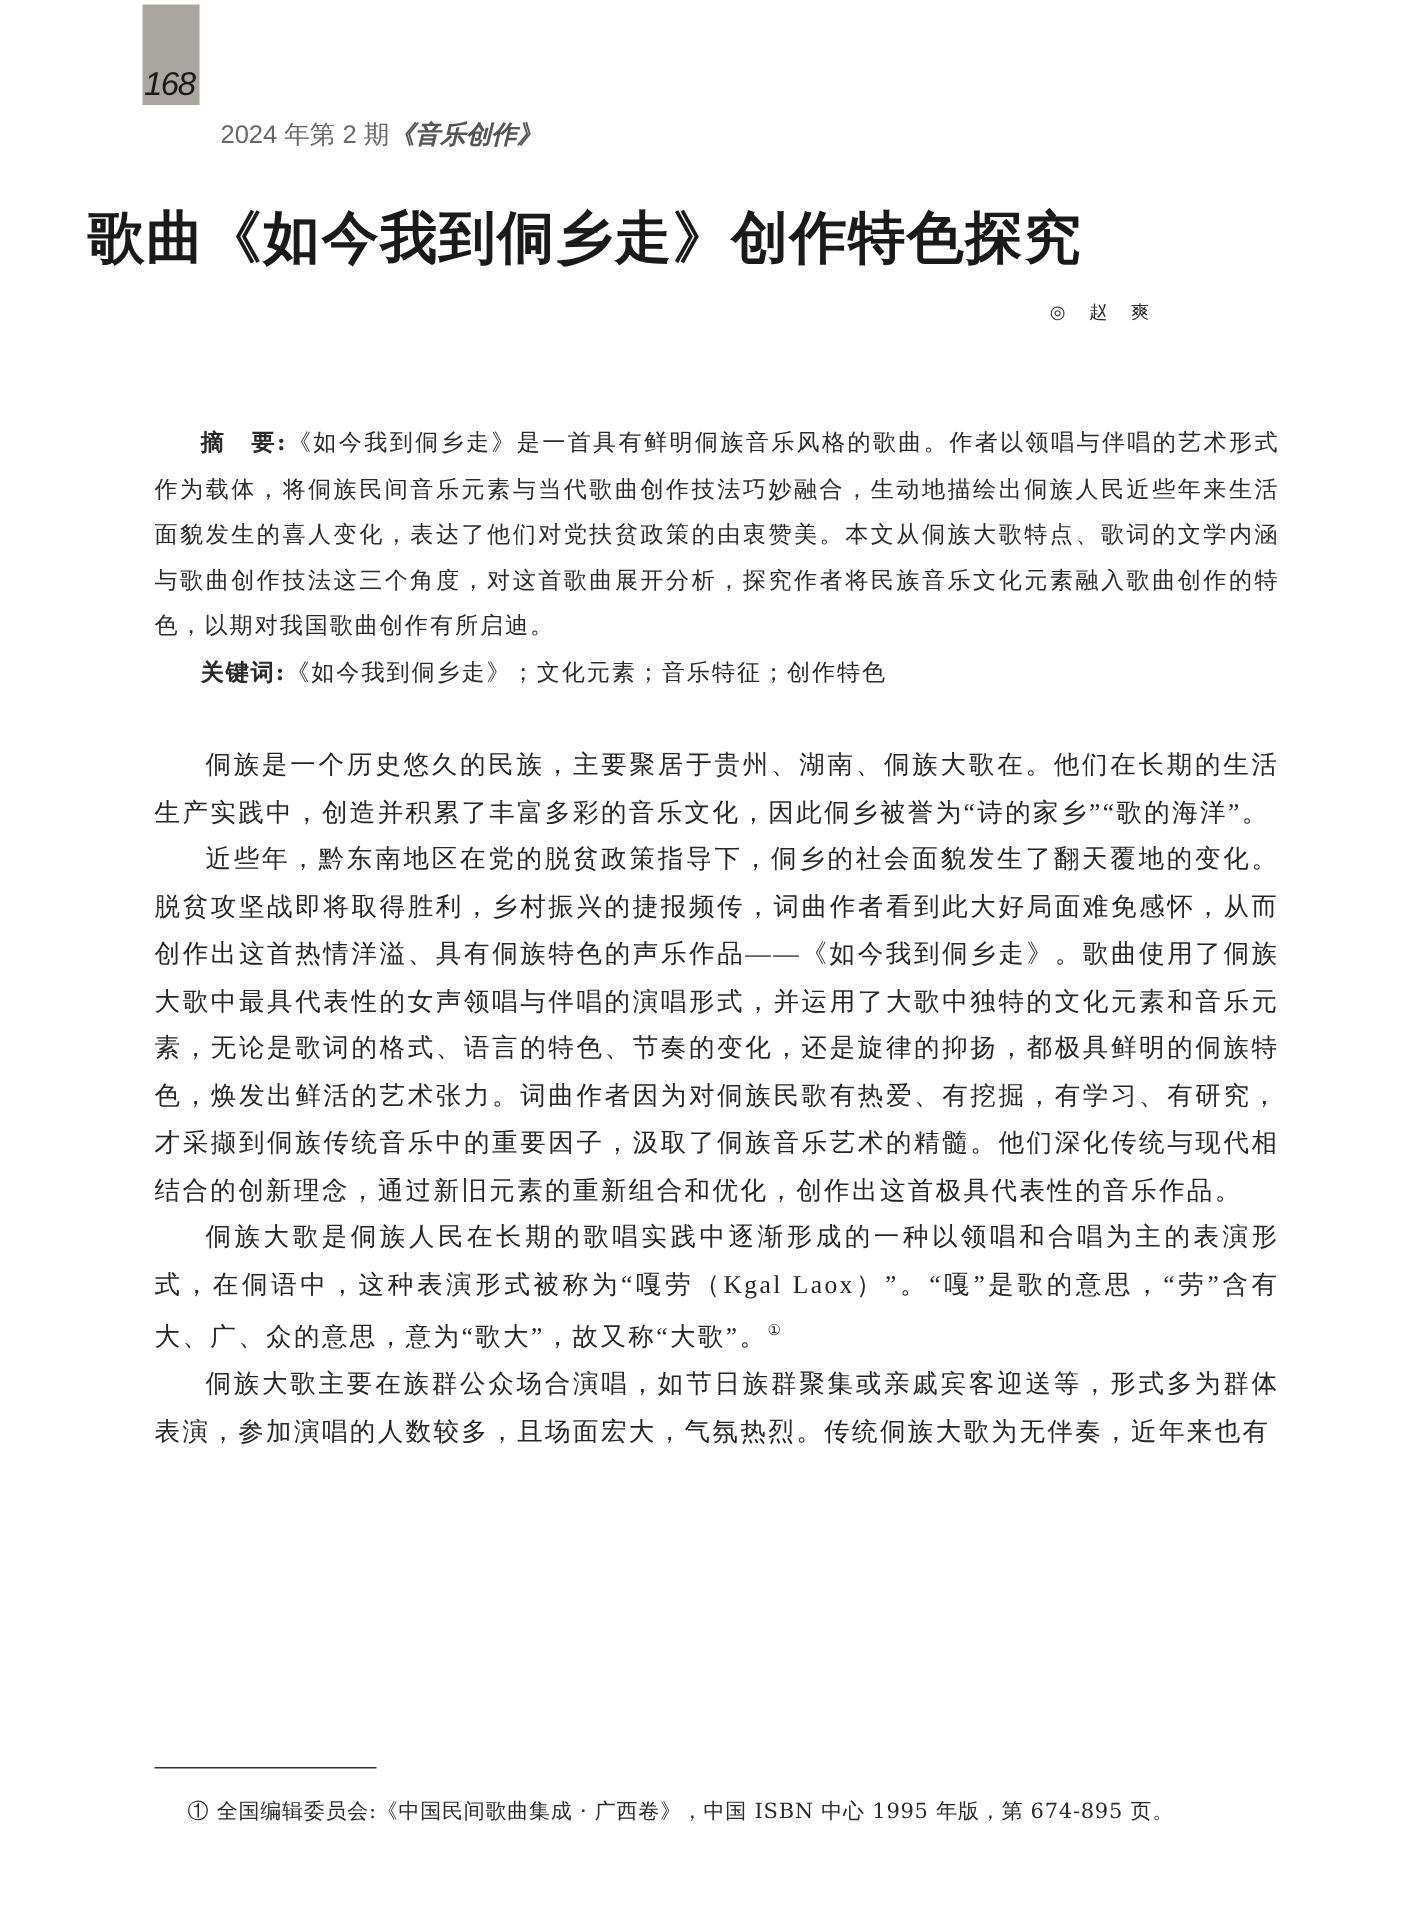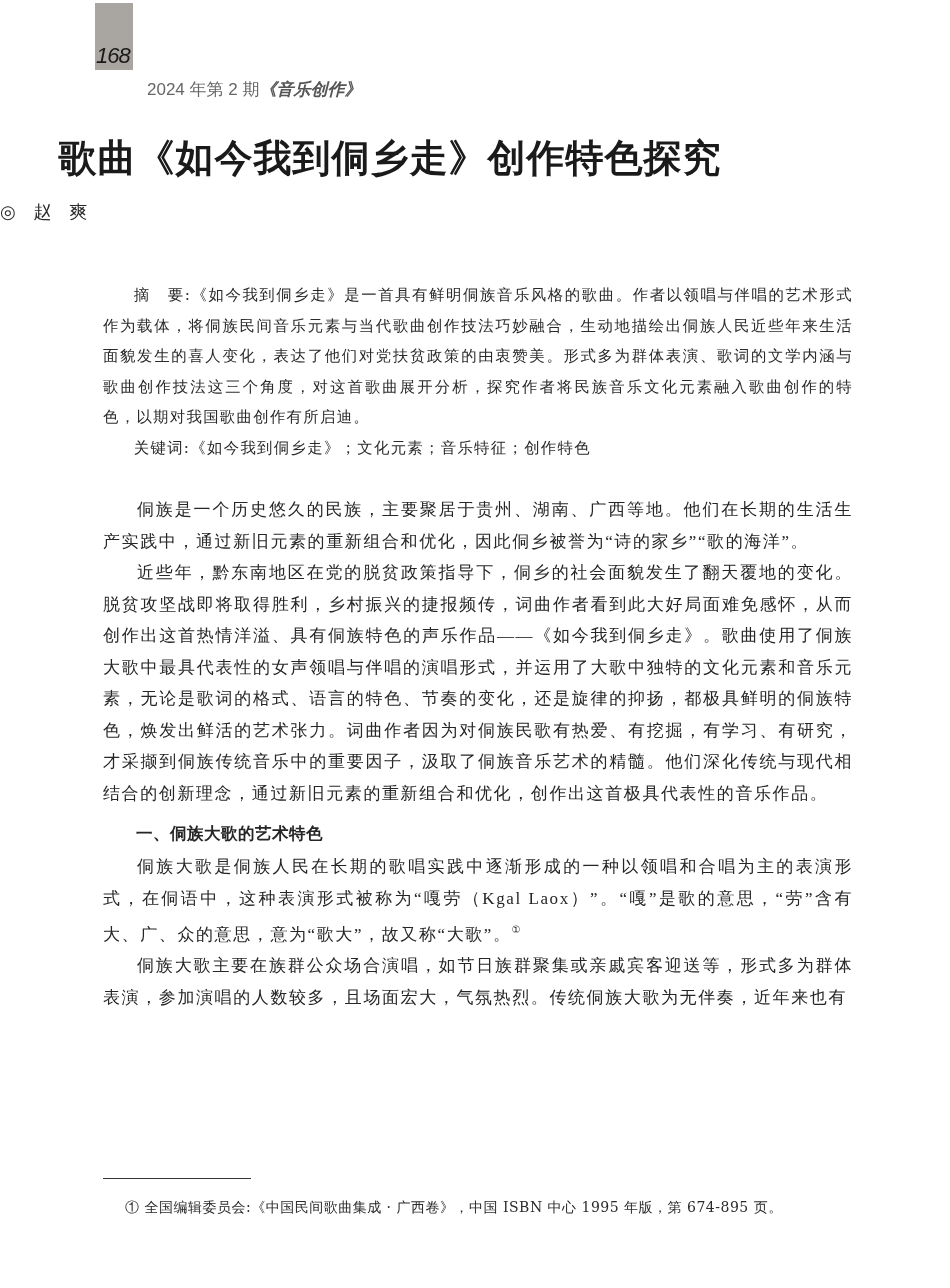--- a/index.html
+++ b/index.html
@@ -37,36 +37,36 @@
     position: absolute; left: 0; width: 780px; top: 133px;
     text-align: center;
     font-family: "DejaVu Sans", sans-serif;
     font-weight: bold;
     font-size: 38px;
     letter-spacing: 1px;
     color: #1a1a1a;
   }
   .author {
     position: absolute; left: 0; width: 772px; top: 200px;
-    text-align: left;
-    font-size: 18px;
+    text-align: right;
+    font-size: 12px;
     letter-spacing: 6px;
     color: #2a2a2a;
   }
   .abstract {
     position: absolute; left: 103px; top: 280px;
     width: 750px;
     font-size: 15.4px;
     line-height: 30.5px;
     letter-spacing: 1.3px;
     color: #2a2a2a;
     text-align: justify;
   }
   .abstract p { margin: 0; text-indent: 2em; }
-  .abstract .label { font-weight: normal; margin-top: 44px; }
+  .abstract .label { font-weight: bold; margin-top: 44px; }
   .body-text {
     position: absolute; left: 103px; top: 494px;
     width: 750px;
     font-family: "Liberation Serif", serif;
     font-size: 17px;
     line-height: 31.5px;
     letter-spacing: 1.6px;
     color: #262626;
     text-align: justify;
   }
@@ -103,26 +103,25 @@
   <span>2024 年第 2 期</span><span class="journal-name">《音乐创作》</span>
 </div>
 
 <div class="title">歌曲《如今我到侗乡走》创作特色探究</div>
 <div class="author">
   <span>◎</span>
   <span>赵 爽</span>
 </div>
 
 <div class="abstract">
-  <p><span class="label">摘　要:</span><span>《如今我到侗乡走》是一首具有鲜明侗族音乐风格的歌曲。作者以领唱与伴唱的艺术形式作为载体，将侗族民间音乐元素与当代歌曲创作技法巧妙融合，生动地描绘出侗族人民近些年来生活面貌发生的喜人变化，表达了他们对党扶贫政策的由衷赞美。形式多为群体表演、歌词的文学内涵与歌曲创作技法这三个角度，对这首歌曲展开分析，探究作者将民族音乐文化元素融入歌曲创作的特色，以期对我国歌曲创作有所启迪。</span></p>
+  <p><span class="label">摘　要:</span><span>《如今我到侗乡走》是一首具有鲜明侗族音乐风格的歌曲。作者以领唱与伴唱的艺术形式作为载体，将侗族民间音乐元素与当代歌曲创作技法巧妙融合，生动地描绘出侗族人民近些年来生活面貌发生的喜人变化，表达了他们对党扶贫政策的由衷赞美。本文从侗族大歌特点、歌词的文学内涵与歌曲创作技法这三个角度，对这首歌曲展开分析，探究作者将民族音乐文化元素融入歌曲创作的特色，以期对我国歌曲创作有所启迪。</span></p>
   <p><span class="label">关键词:</span><span>《如今我到侗乡走》；文化元素；音乐特征；创作特色</span></p>
 </div>
 
 <div class="body-text">
-  <p>侗族是一个历史悠久的民族，主要聚居于贵州、湖南、广西等地。他们在长期的生活生产实践中，通过新旧元素的重新组合和优化，因此侗乡被誉为“诗的家乡”“歌的海洋”。</p>
+  <p>侗族是一个历史悠久的民族，主要聚居于贵州、湖南、侗族大歌在。他们在长期的生活生产实践中，创造并积累了丰富多彩的音乐文化，因此侗乡被誉为“诗的家乡”“歌的海洋”。</p>
   <p>近些年，黔东南地区在党的脱贫政策指导下，侗乡的社会面貌发生了翻天覆地的变化。脱贫攻坚战即将取得胜利，乡村振兴的捷报频传，词曲作者看到此大好局面难免感怀，从而创作出这首热情洋溢、具有侗族特色的声乐作品——《如今我到侗乡走》。歌曲使用了侗族大歌中最具代表性的女声领唱与伴唱的演唱形式，并运用了大歌中独特的文化元素和音乐元素，无论是歌词的格式、语言的特色、节奏的变化，还是旋律的抑扬，都极具鲜明的侗族特色，焕发出鲜活的艺术张力。词曲作者因为对侗族民歌有热爱、有挖掘，有学习、有研究，才采撷到侗族传统音乐中的重要因子，汲取了侗族音乐艺术的精髓。他们深化传统与现代相结合的创新理念，通过新旧元素的重新组合和优化，创作出这首极具代表性的音乐作品。</p>
-  <div class="section-heading">一、侗族大歌的艺术特色</div>
   <p><span>侗族大歌是侗族人民在长期的歌唱实践中逐渐形成的一种以领唱和合唱为主的表演形式，在侗语中，这种表演形式被称为“嘎劳（Kgal Laox）”。“嘎”是歌的意思，“劳”含有大、广、众的意思，意为“歌大”，故又称“大歌”。</span><sup class="fn">①</sup></p>
   <p>侗族大歌主要在族群公众场合演唱，如节日族群聚集或亲戚宾客迎送等，形式多为群体表演，参加演唱的人数较多，且场面宏大，气氛热烈。传统侗族大歌为无伴奏，近年来也有</p>
 </div>
 
 <div class="footnote-rule"></div>
 <div class="footnote">① 全国编辑委员会:《中国民间歌曲集成 · 广西卷》，中国 ISBN 中心 1995 年版，第 674-895 页。</div>
 
 </body></html>

